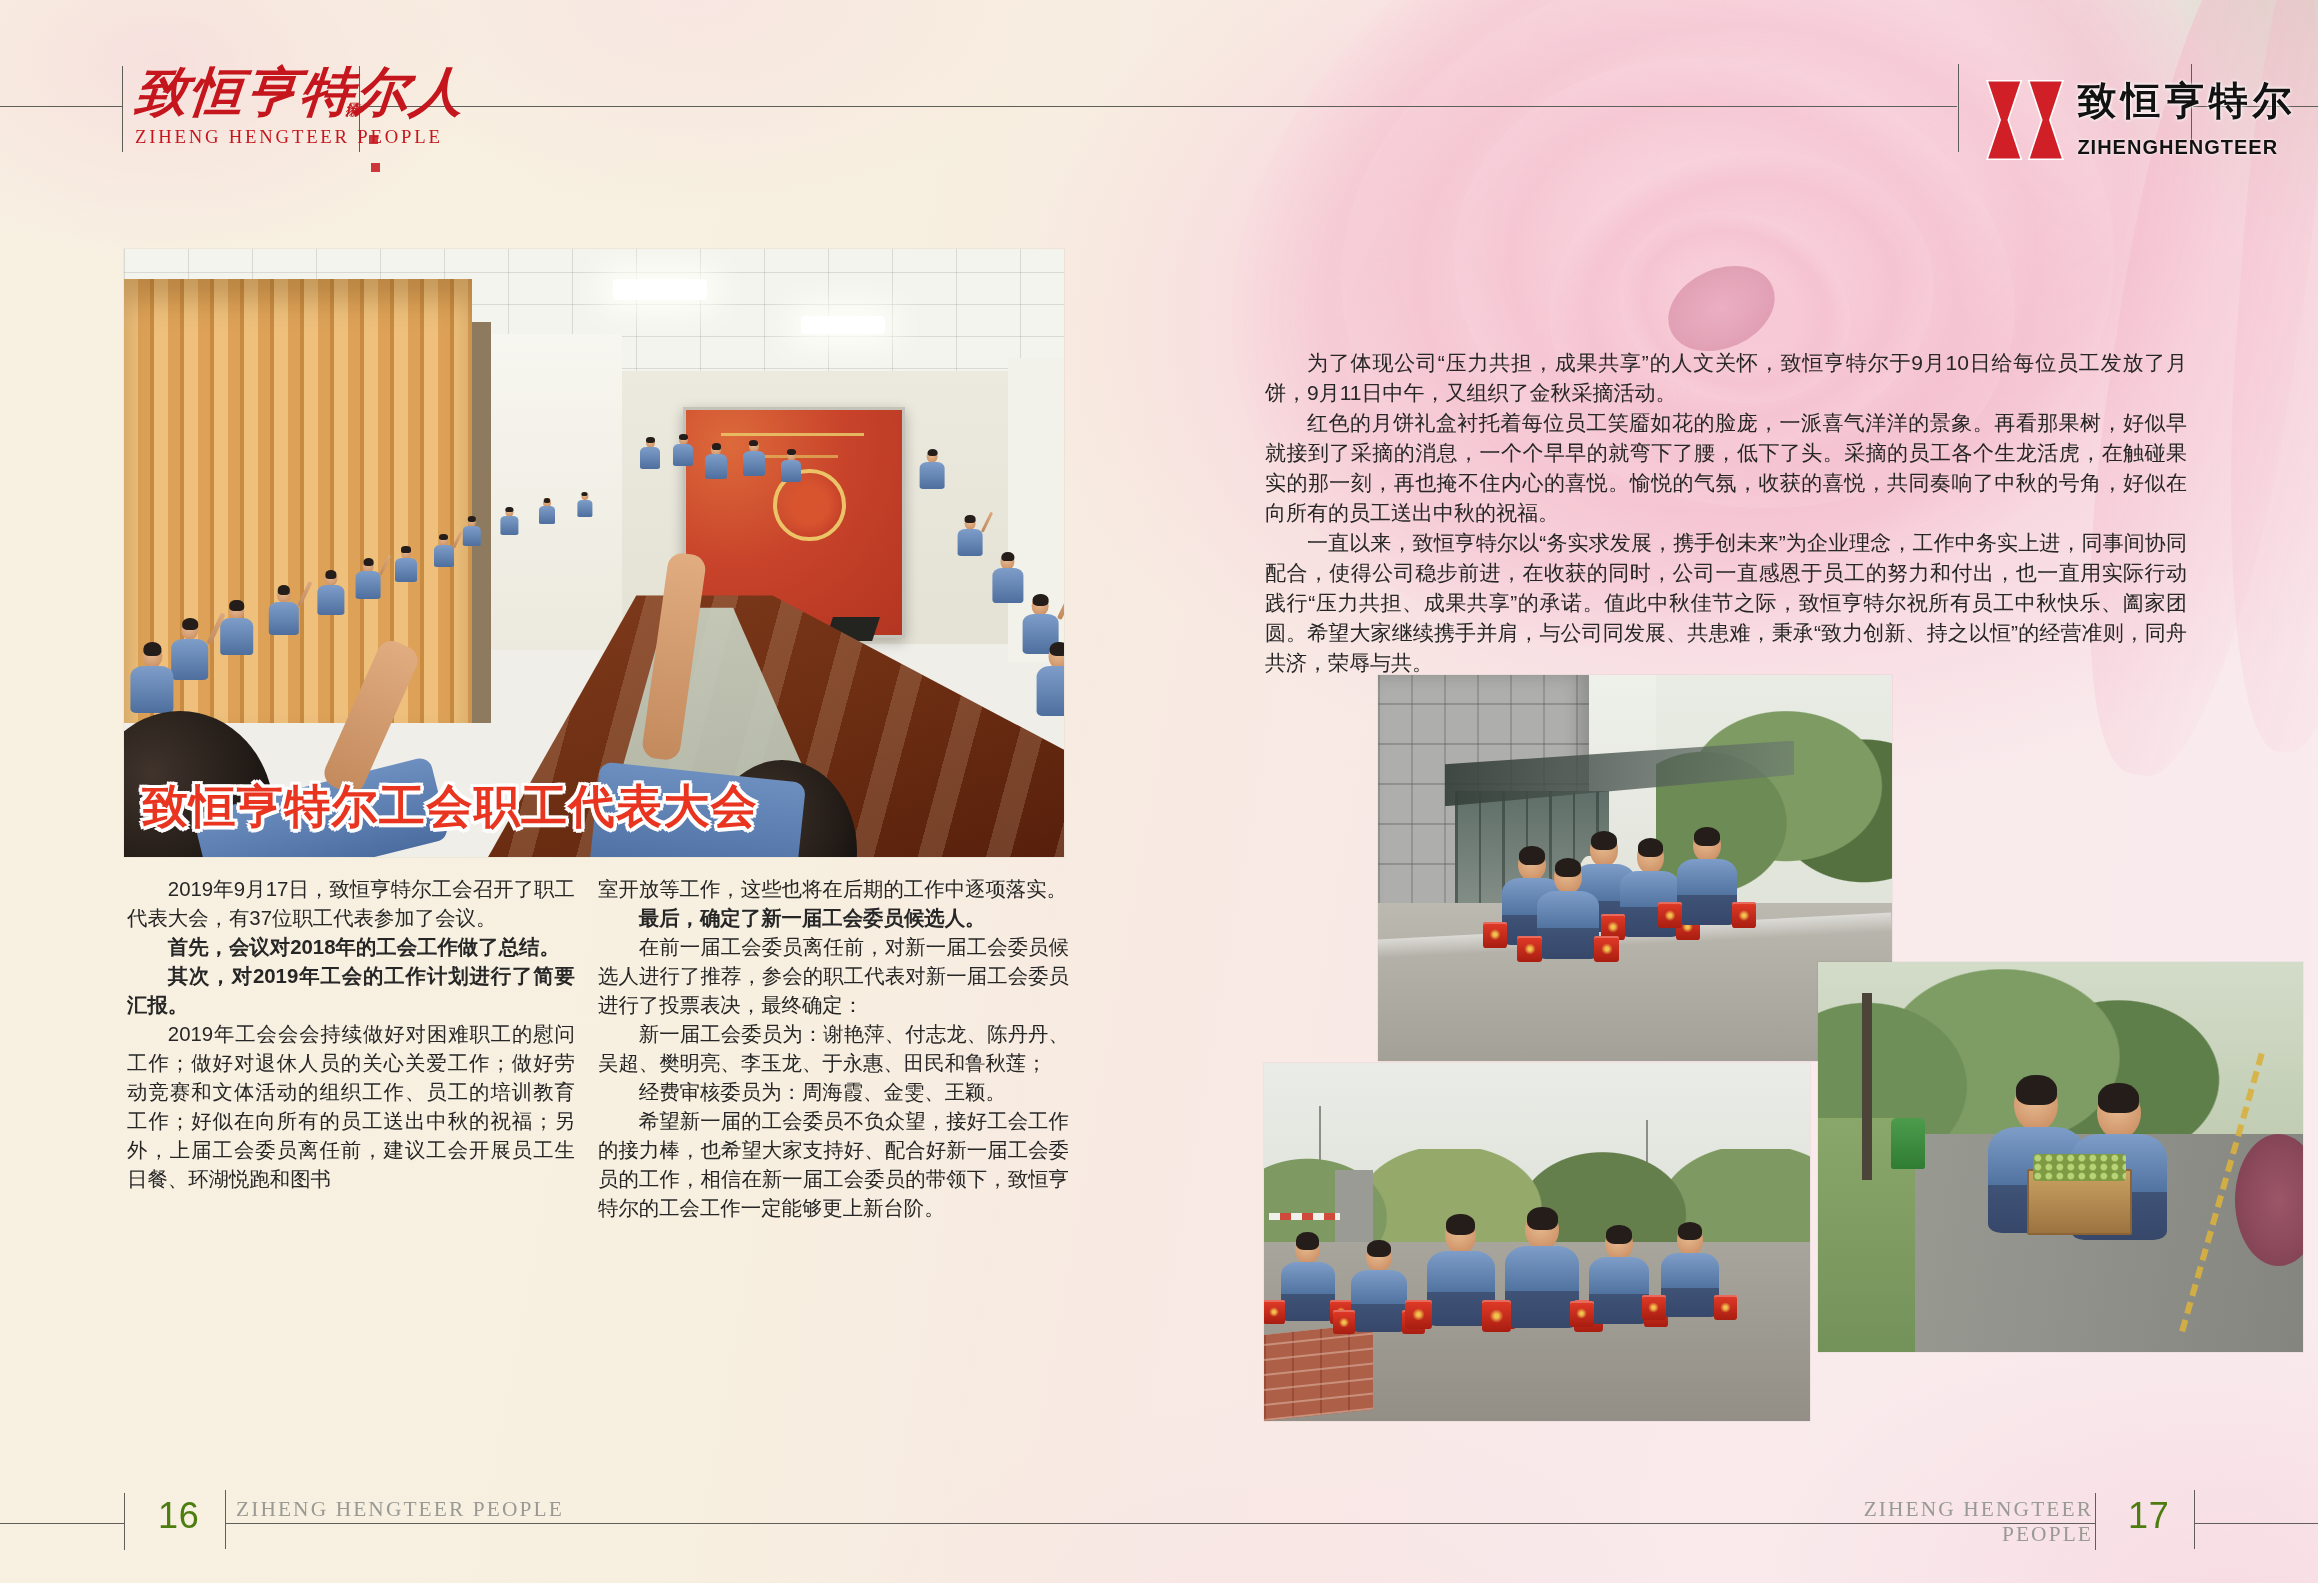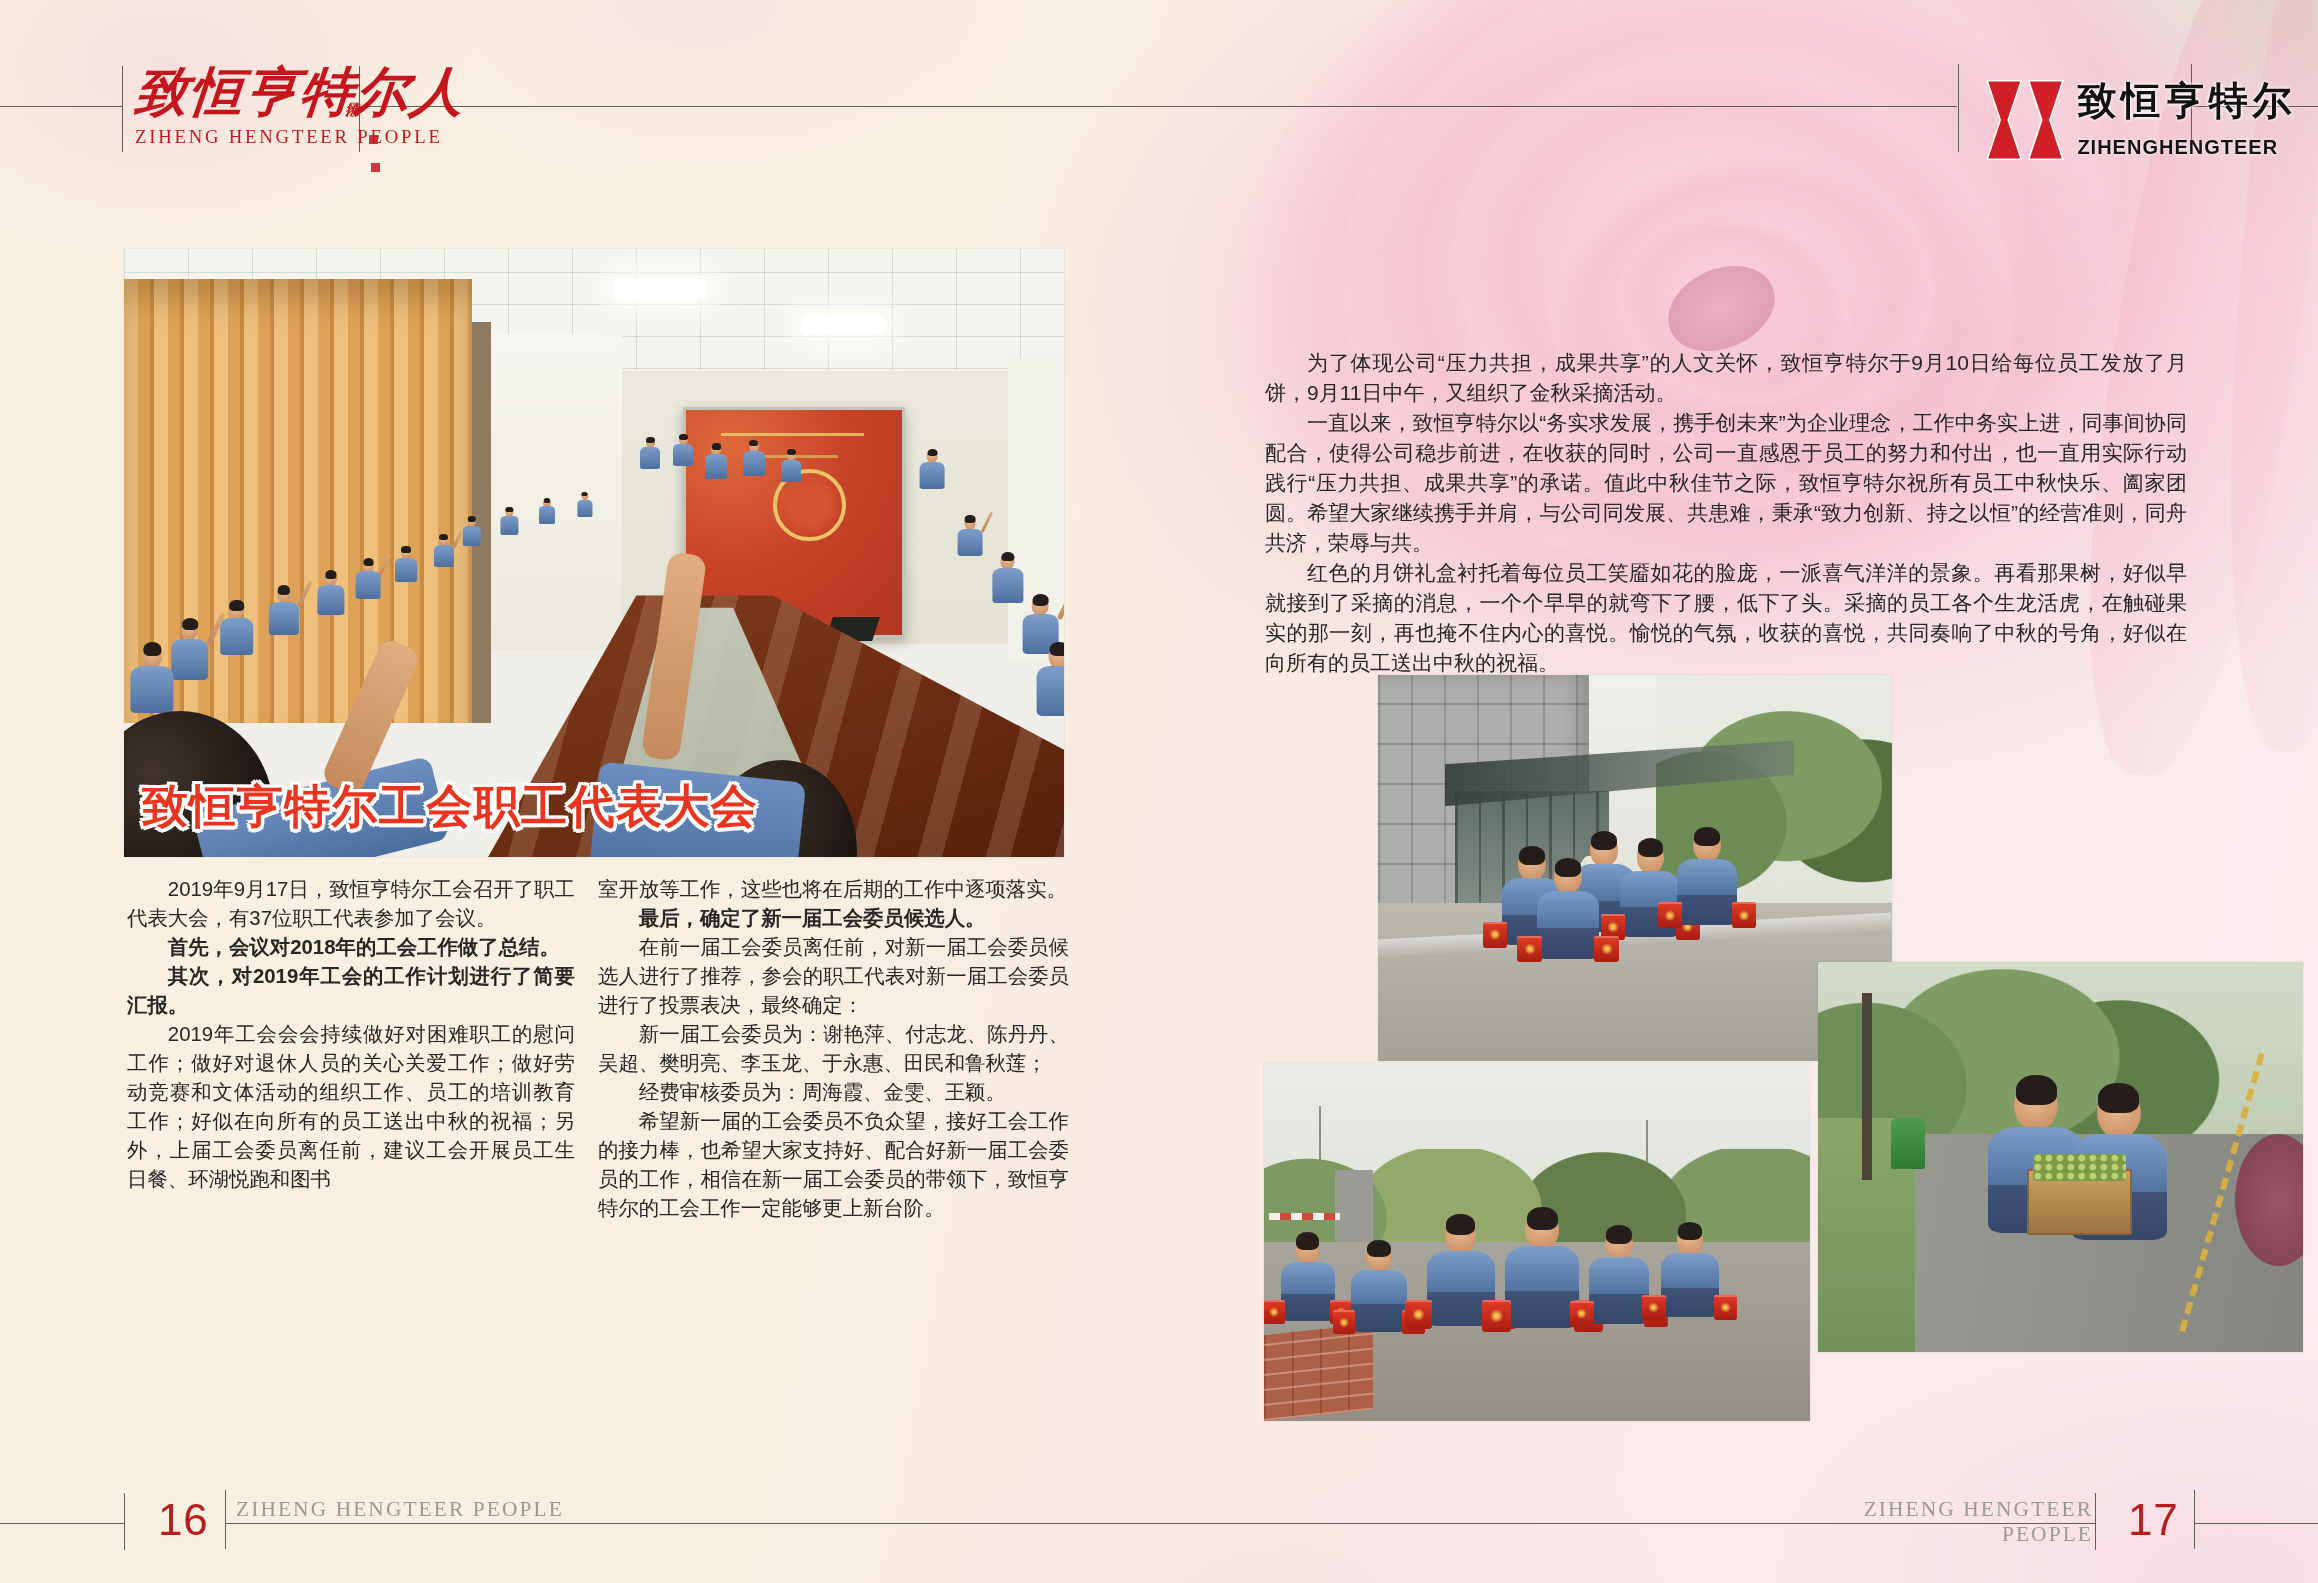--- a/index.html
+++ b/index.html
@@ -169,21 +169,21 @@
   .pb-pole{position:absolute;width:2.1px;background:#8e8e88;}
   .pb-gate{left:13%;top:30%;width:7%;height:22%;background:#9b9b95;box-shadow:inset 0 -5.5px 0 rgba(0,0,0,.15);}
   .pb-boom{left:1%;top:42%;width:13%;height:7px;background:
     repeating-linear-gradient(90deg,#f0f0ea 0 11px,#cf4a3a 11px 22px);}
   .pb-road{left:0;bottom:0;width:100%;height:50%;background:linear-gradient(#a8a59d,#938f86);}
   .pb-brick{left:0;bottom:0;width:20%;height:24%;background:#ad5f48;background-image:
     repeating-linear-gradient(0deg, rgba(255,235,220,.35) 0 2.1px, transparent 2.1px 15px),
     repeating-linear-gradient(90deg, rgba(120,50,35,.4) 0 2.1px, transparent 2.1px 28px);transform:skewY(-6deg);transform-origin:bottom left;}
 
   
-  .pgnum{position:absolute;font-size:44px;color:#b91c1c;letter-spacing:0.7px;}
+  .pgnum{position:absolute;font-size:36px;color:#4d7c0f;letter-spacing:0.7px;}
   .foot{position:absolute;font-family:"Liberation Serif",serif;font-size:21.4px;letter-spacing:2.1px;color:#9a9a94;}
 </style>
 </head>
 <body>
 
 <div class="spread">
 
   <div class="bgwash"></div>
   <div class="rose">
     <div class="petal" style="left:55px;top:-28px;width:1023px;height:774px;transform:rotate(-22deg);"></div>
@@ -352,22 +352,22 @@
     <p>室开放等工作，这些也将在后期的工作中逐项落实。</p>
     <p class="ind lead">最后，确定了新一届工会委员候选人。</p>
     <p class="ind">在前一届工会委员离任前，对新一届工会委员候选人进行了推荐，参会的职工代表对新一届工会委员进行了投票表决，最终确定：</p>
     <p class="ind">新一届工会委员为：谢艳萍、付志龙、陈丹丹、吴超、樊明亮、李玉龙、于永惠、田民和鲁秋莲；</p>
     <p class="ind">经费审核委员为：周海霞、金雯、王颖。</p>
     <p class="ind">希望新一届的工会委员不负众望，接好工会工作的接力棒，也希望大家支持好、配合好新一届工会委员的工作，相信在新一届工会委员的带领下，致恒亨特尔的工会工作一定能够更上新台阶。</p>
   </div>
 
   <div class="rbody copy">
     <p class="ind">为了体现公司“压力共担，成果共享”的人文关怀，致恒亨特尔于9月10日给每位员工发放了月饼，9月11日中午，又组织了金秋采摘活动。</p>
+    <p class="ind">红色的月饼礼盒衬托着每位员工笑靥如花的脸庞，一派喜气洋洋的景象。再看那果树，好似早就接到了采摘的消息，一个个早早的就弯下了腰，低下了头。采摘的员工各个生龙活虎，在触碰果实的那一刻，再也掩不住内心的喜悦。愉悦的气氛，收获的喜悦，共同奏响了中秋的号角，好似在向所有的员工送出中秋的祝福。</p>
     <p class="ind">一直以来，致恒亨特尔以“务实求发展，携手创未来”为企业理念，工作中务实上进，同事间协同配合，使得公司稳步前进，在收获的同时，公司一直感恩于员工的努力和付出，也一直用实际行动践行“压力共担、成果共享”的承诺。值此中秋佳节之际，致恒亨特尔祝所有员工中秋快乐、阖家团圆。希望大家继续携手并肩，与公司同发展、共患难，秉承“致力创新、持之以恒”的经营准则，同舟共济，荣辱与共。</p>
-    <p class="ind">红色的月饼礼盒衬托着每位员工笑靥如花的脸庞，一派喜气洋洋的景象。再看那果树，好似早就接到了采摘的消息，一个个早早的就弯下了腰，低下了头。采摘的员工各个生龙活虎，在触碰果实的那一刻，再也掩不住内心的喜悦。愉悦的气氛，收获的喜悦，共同奏响了中秋的号角，好似在向所有的员工送出中秋的祝福。</p>
   </div>
 
   <div class="photo ptop">
     <div class="lay pt-trees"></div>
     <div class="lay pt-build"></div>
     <div class="lay pt-glass"></div>
     <div class="lay pt-canopy"></div>
     <div class="lay pt-statue"></div>
     <div class="lay pt-ground"></div>
     <div class="lay pt-curb"></div>

